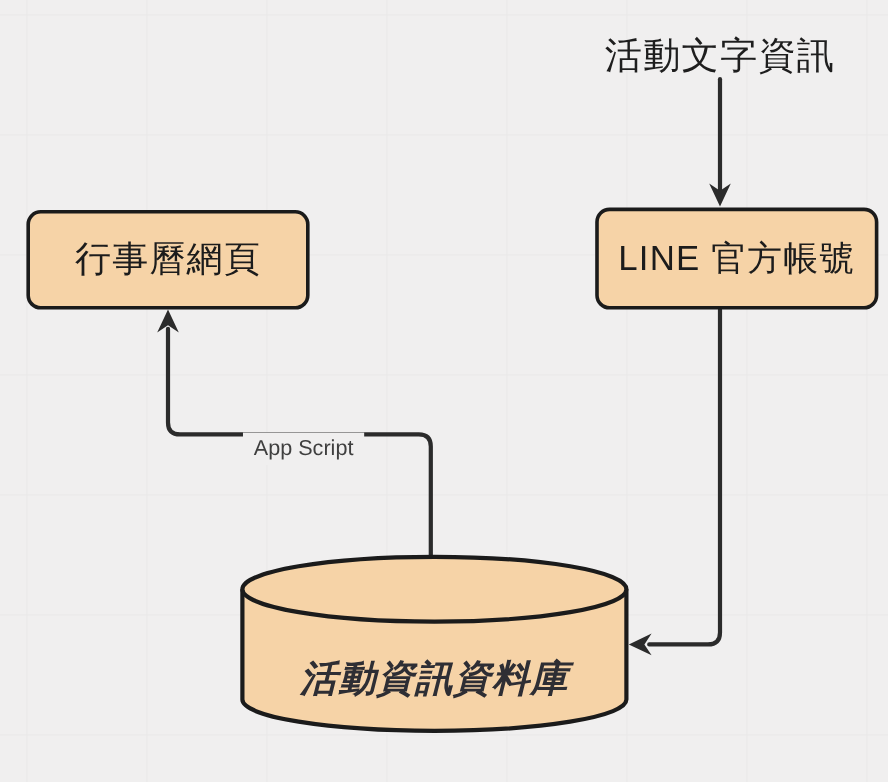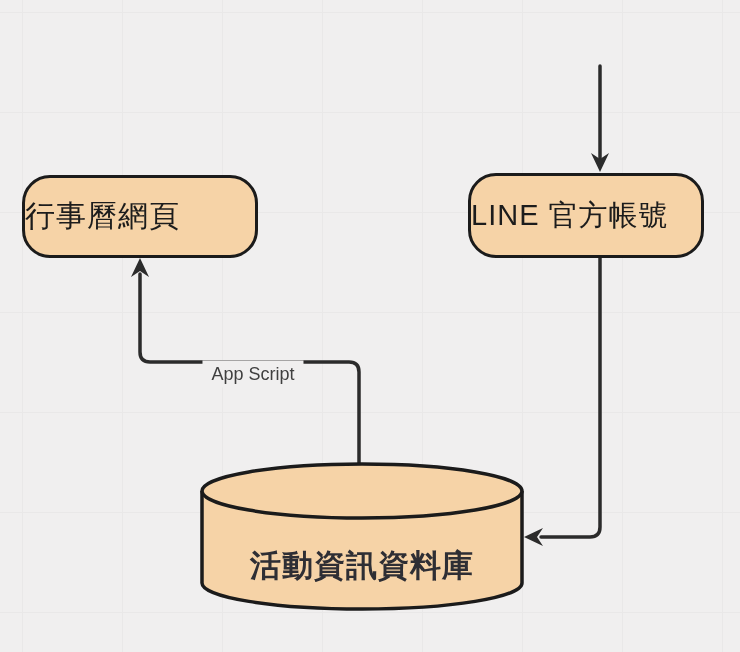--- a/index.html
+++ b/index.html
@@ -22,48 +22,50 @@
   .edges-svg {
     position: absolute;
     left: 0; top: 0;
     width: 740px; height: 652px;
   }
   .node {
     position: absolute;
     box-sizing: border-box;
     background: #f6d3a7;
     border: 3.5px solid #1b1b1b;
-    border-radius: 28px;
+    border-radius: 12px;
     display: flex;
     align-items: center;
+    justify-content: center;
     color: #1c1c1c;
     font-size: 29px;
     letter-spacing: 1px;
     white-space: nowrap;
   }
-  .node-line-account { left: 468px; top: 173px; width: 236px; height: 85px; }
+  .node-line-account { left: 496px; top: 173px; width: 236px; height: 85px; }
   .node-calendar     { left: 22px;  top: 175px; width: 236px; height: 83px; font-size: 30px; }
   .free-text {
     position: absolute;
     left: 600px; top: 47px;
     transform: translate(-50%, -50%);
     font-size: 31px;
     color: #1e1e1e;
     letter-spacing: 1px;
     white-space: nowrap;
   }
   .db-label {
     position: absolute;
     left: 362px; top: 566px;
     transform: translate(-50%, -50%);
     font-size: 31px;
     font-weight: bold;
     color: #2e2e34;
     letter-spacing: 1px;
     white-space: nowrap;
+    font-style: italic;
   }
   .edge-label {
     position: absolute;
     transform: translate(-50%, -50%);
     background: #f0efef;
     padding: 3px 9px;
     color: #3f3f3f;
     white-space: nowrap;
   }
   .edge-label-gpt { left: 601px; top: 382px; font-size: 17px; }
@@ -90,20 +92,21 @@
       <path d="M359,463 L359,372 Q359,362 349,362 L150,362 Q140,362 140,352 L140,274" fill="none" stroke="#2b2b2b" stroke-width="3.5" stroke-linecap="round"></path>
       <polygon points="140,258 131,277 140,271 149,277" fill="#2b2b2b"></polygon>
     </g>
 
     <g>
       <path d="M202,491 L202,583 A160,26 0 0 0 522,583 L522,491" fill="#f6d3a7" stroke="#1b1b1b" stroke-width="3.5" stroke-linejoin="round"></path>
       <ellipse cx="362" cy="491" rx="160" ry="27" fill="#f6d3a7" stroke="#1b1b1b" stroke-width="3.5"></ellipse>
     </g>
   </svg>
 
+  <div class="free-text">活動文字資訊</div>
 
   <div class="node node-line-account">
     <span>LINE 官方帳號</span>
   </div>
 
   <div class="node node-calendar">
     <span>行事曆網頁</span>
   </div>
 
   <div class="db-label">活動資訊資料庫</div>

